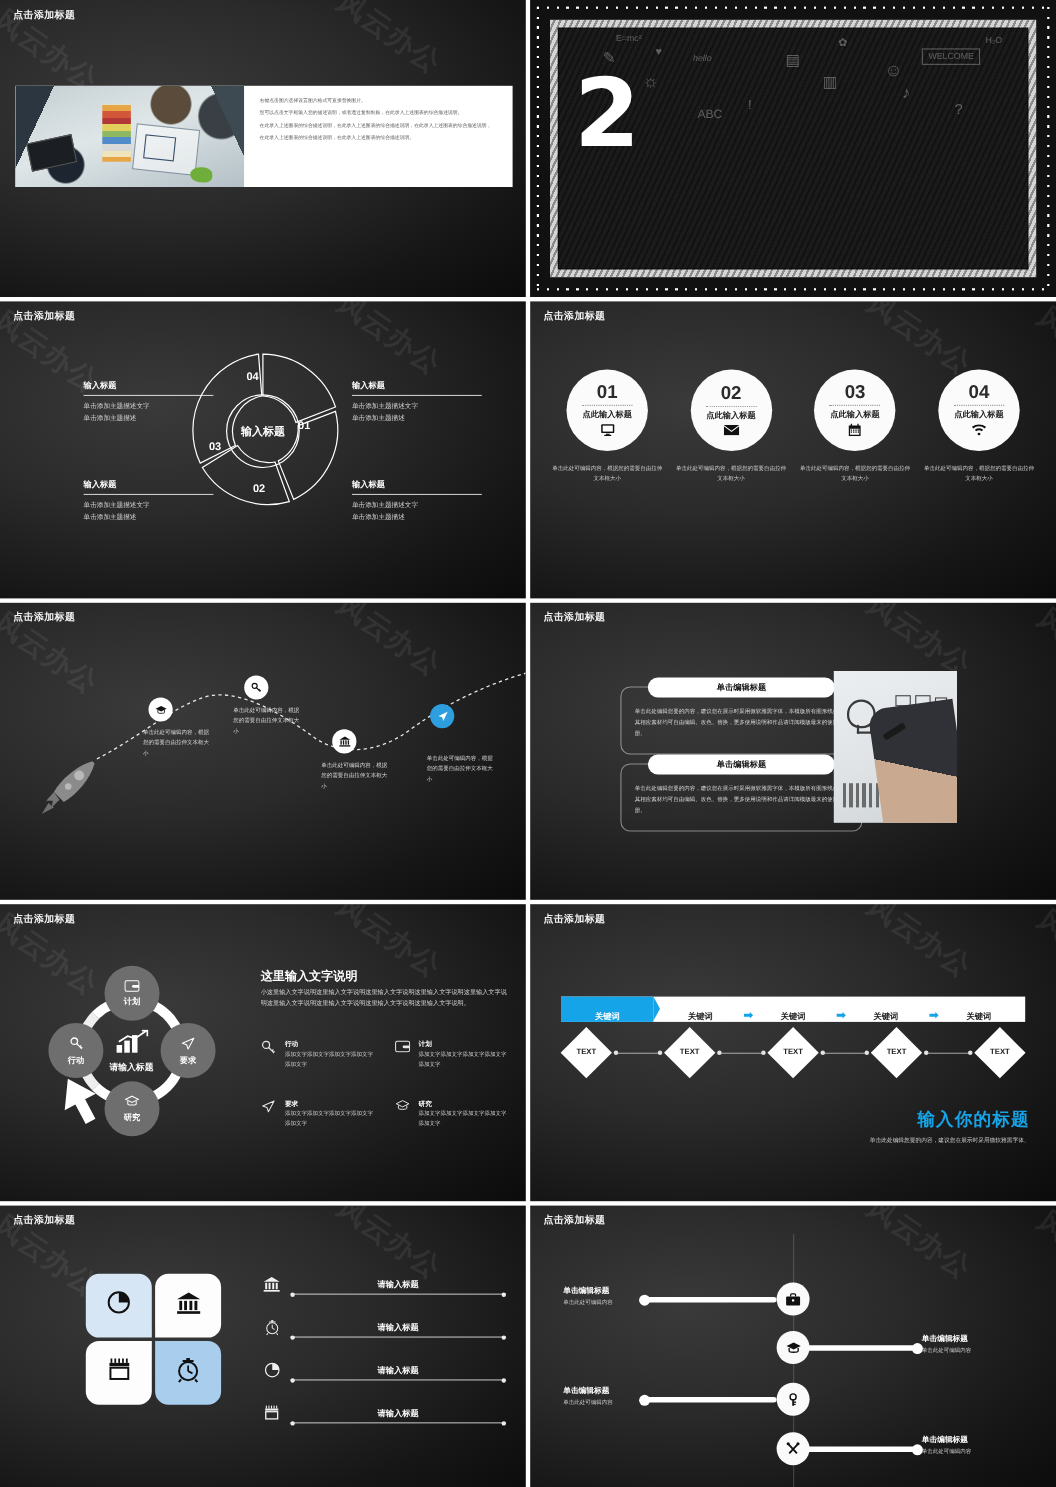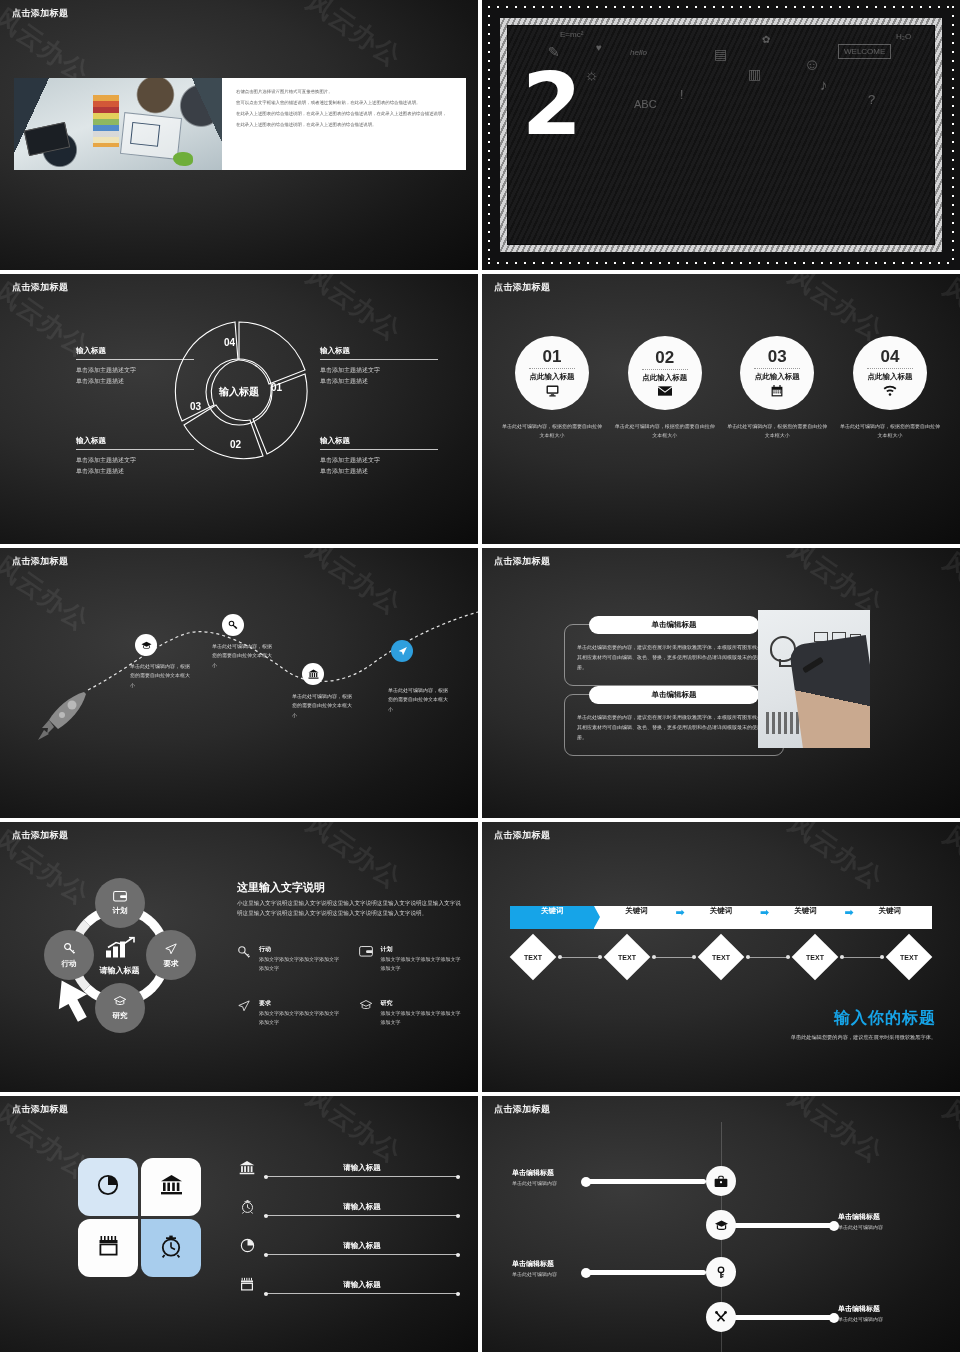--- a/index.html
+++ b/index.html
@@ -170,21 +170,21 @@
   .s7-right .lead { font-size:5.6px; color:#d8d8d8; line-height:1.85; }
   .s7-grid { display:grid; grid-template-columns:1fr 1fr; gap:26px 16px; margin-top:26px; }
   .s7-cell { display:flex; gap:6px; }
   .s7-cell .ic { font-size:13px; color:#e6e6e6; line-height:1; width:16px; flex:none; }
   .s7-cell h5 { font-size:6px; font-weight:bold; color:#fff; }
   .s7-cell p { font-size:5px; color:#cfcfcf; line-height:1.8; margin-top:1px; }
 
   
   .kwbar { position:absolute; left:28px; right:28px; top:84px; height:23px;
      background:#fff; display:flex; align-items:stretch; z-index:4; }
-  .kw { flex:1; display:flex; align-items:flex-start; justify-content:center;
+  .kw { flex:1; display:flex; align-items:flex-end; justify-content:center;
      font-size:7.5px; font-weight:bold; color:#1c1c1c; position:relative; }
   .kw.active { background:#16a4e8; color:#fff; }
   .kw.active:after { content:""; position:absolute; right:-6px; top:0;
      border-top:11.5px solid transparent; border-bottom:11.5px solid transparent;
      border-left:6px solid #16a4e8; }
   .kw .arw { position:absolute; right:-6px; color:#16a4e8; font-size:11px; }
   .dmrow { position:absolute; left:28px; right:28px; top:112px; height:46px;
      display:flex; align-items:center; justify-content:space-between; z-index:4; }
   .dm { width:46px; height:46px; position:relative; flex:none; }
   .dm i { position:absolute; left:50%; top:50%; width:33px; height:33px;

